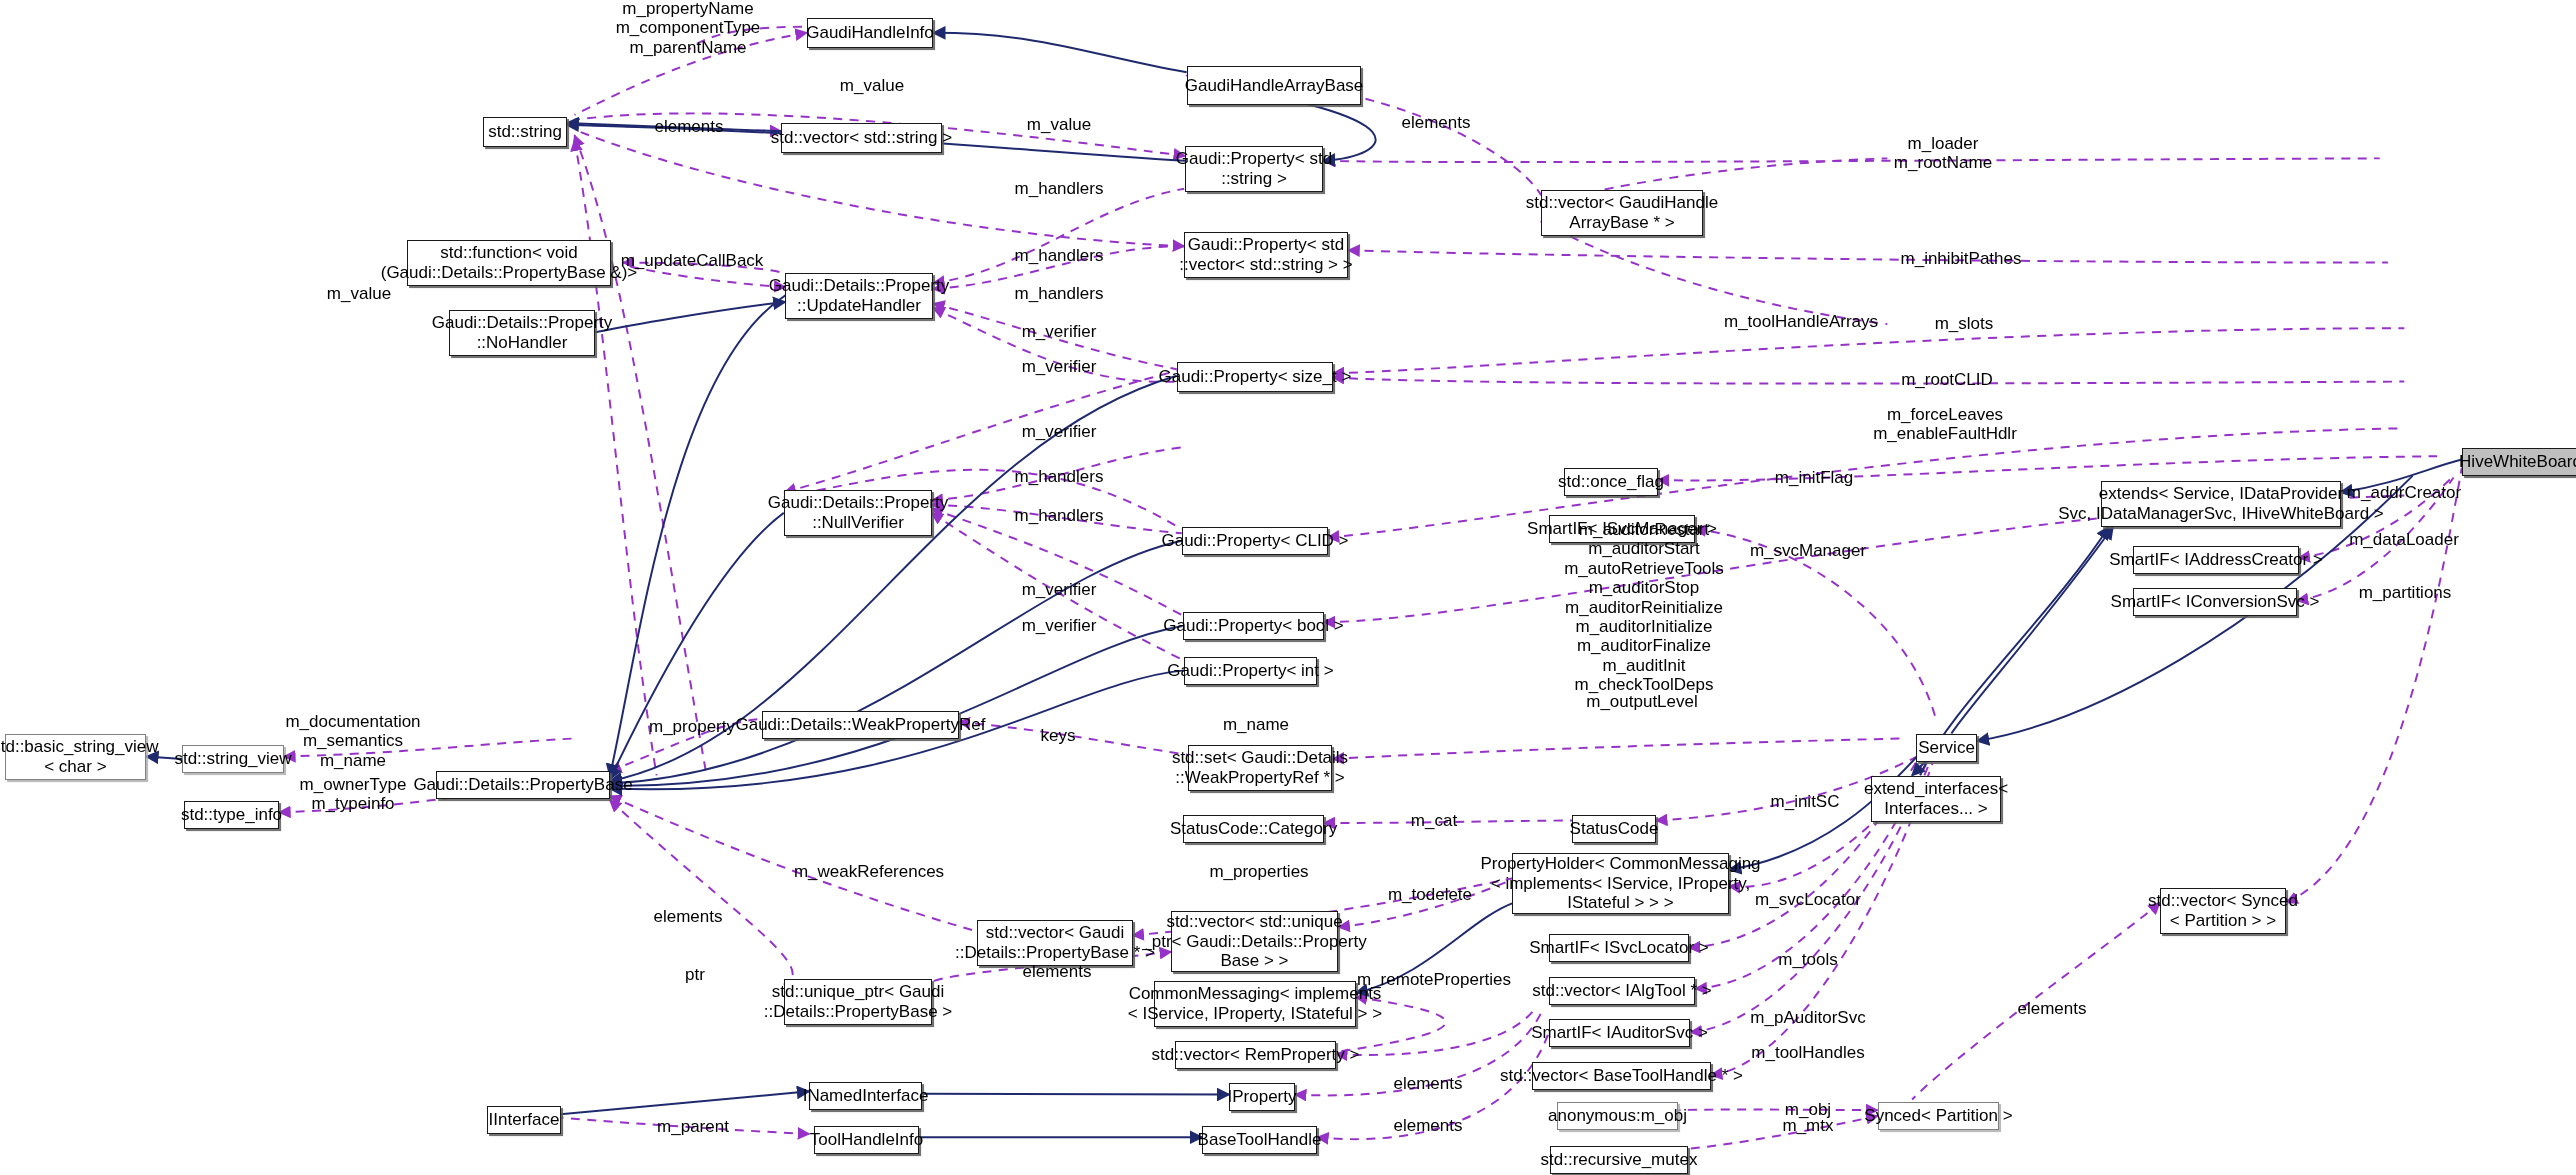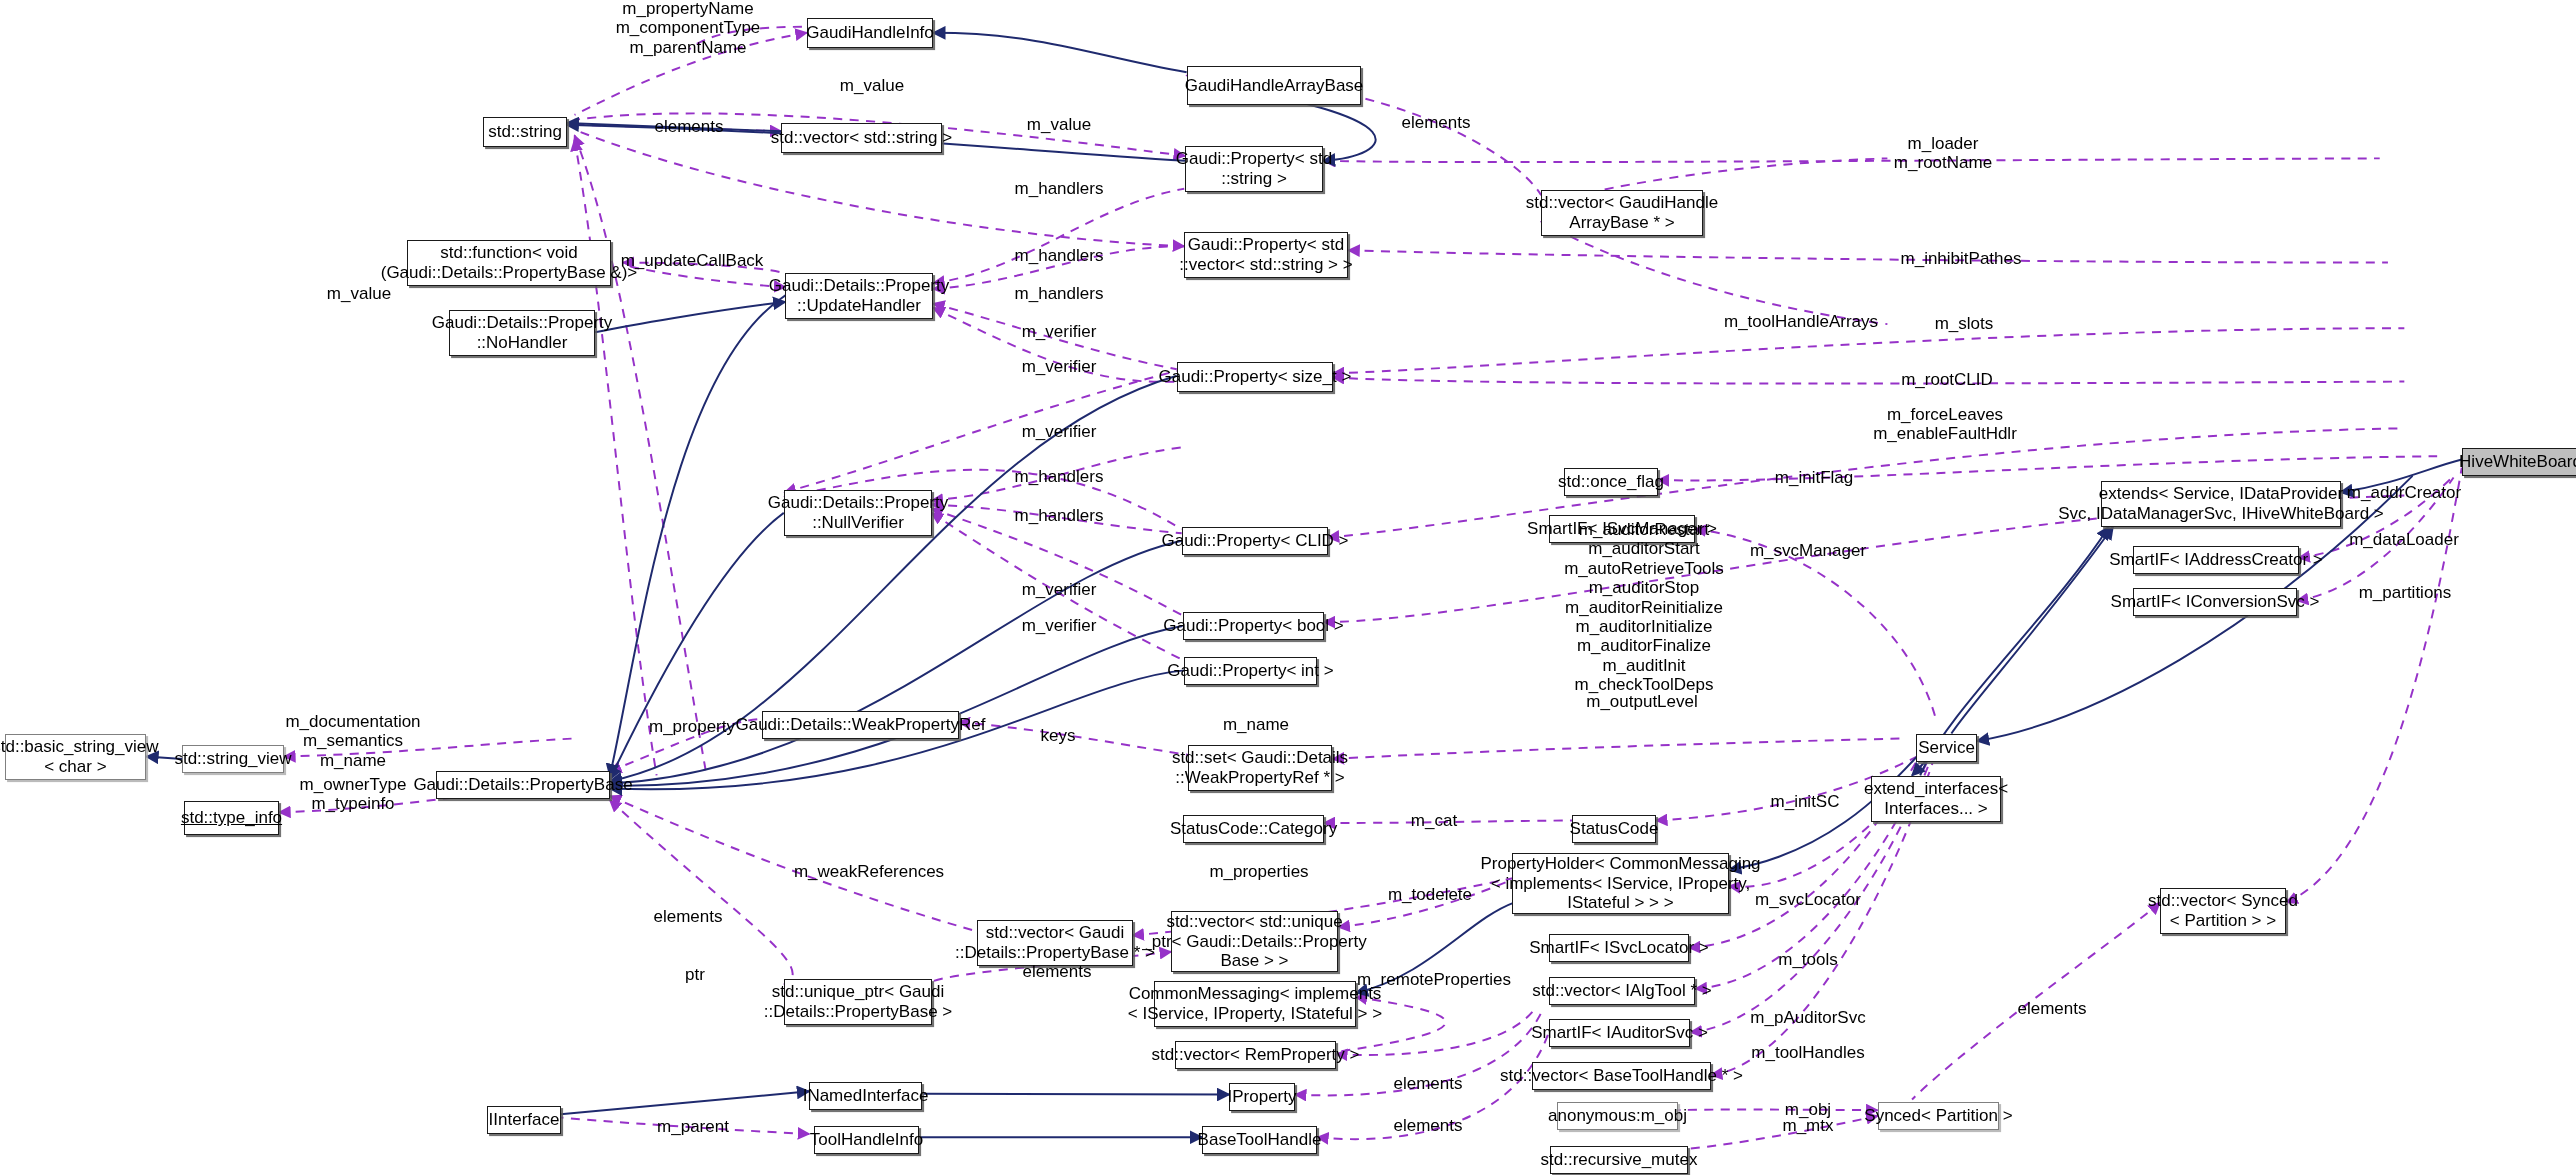--- a/index.html
+++ b/index.html
@@ -190,21 +190,21 @@
       <div class="node grey-border" style="left: 4.9px; top: 734px; width: 141px; height: 46px;">std::basic_string_view
 &lt; char &gt;</div>
       <div class="node" style="left: 762px; top: 711px; width: 197px; height: 28px;">Gaudi::Details::WeakPropertyRef</div>
       <div class="node" style="left: 1916px; top: 734px; width: 61px; height: 28px;">Service</div>
       <div class="node grey-border" style="left: 182px; top: 745px; width: 102px; height: 28px;">std::string_view</div>
       <div class="node" style="left: 1188px; top: 745px; width: 144px; height: 46px;">std::set&lt; Gaudi::Details
 ::WeakPropertyRef * &gt;</div>
       <div class="node" style="left: 436px; top: 771px; width: 174px; height: 28px;">Gaudi::Details::PropertyBase</div>
       <div class="node" style="left: 1871px; top: 776px; width: 130px; height: 46px;">extend_interfaces&lt;
 Interfaces... &gt;</div>
-      <div class="node" style="left: 184px; top: 801px; width: 95px; height: 34px; text-decoration: underline;">std::type_info</div>
+      <div class="node" style="left: 184px; top: 801px; width: 95px; height: 28px;">std::type_info</div>
       <div class="node" style="left: 1183px; top: 815px; width: 141px; height: 28px;">StatusCode::Category</div>
       <div class="node" style="left: 1572px; top: 815px; width: 84px; height: 28px;">StatusCode</div>
       <div class="node" style="left: 1512px; top: 853px; width: 217px; height: 61px;">PropertyHolder&lt; CommonMessaging
 &lt; implements&lt; IService, IProperty,
 IStateful &gt; &gt; &gt;</div>
       <div class="node" style="left: 2160px; top: 888px; width: 126px; height: 46px;">std::vector&lt; Synced
 &lt; Partition &gt; &gt;</div>
       <div class="node" style="left: 977px; top: 920px; width: 156px; height: 46px;">std::vector&lt; Gaudi
 ::Details::PropertyBase * &gt;</div>
       <div class="node" style="left: 1171px; top: 911px; width: 167px; height: 61px;">std::vector&lt; std::unique

